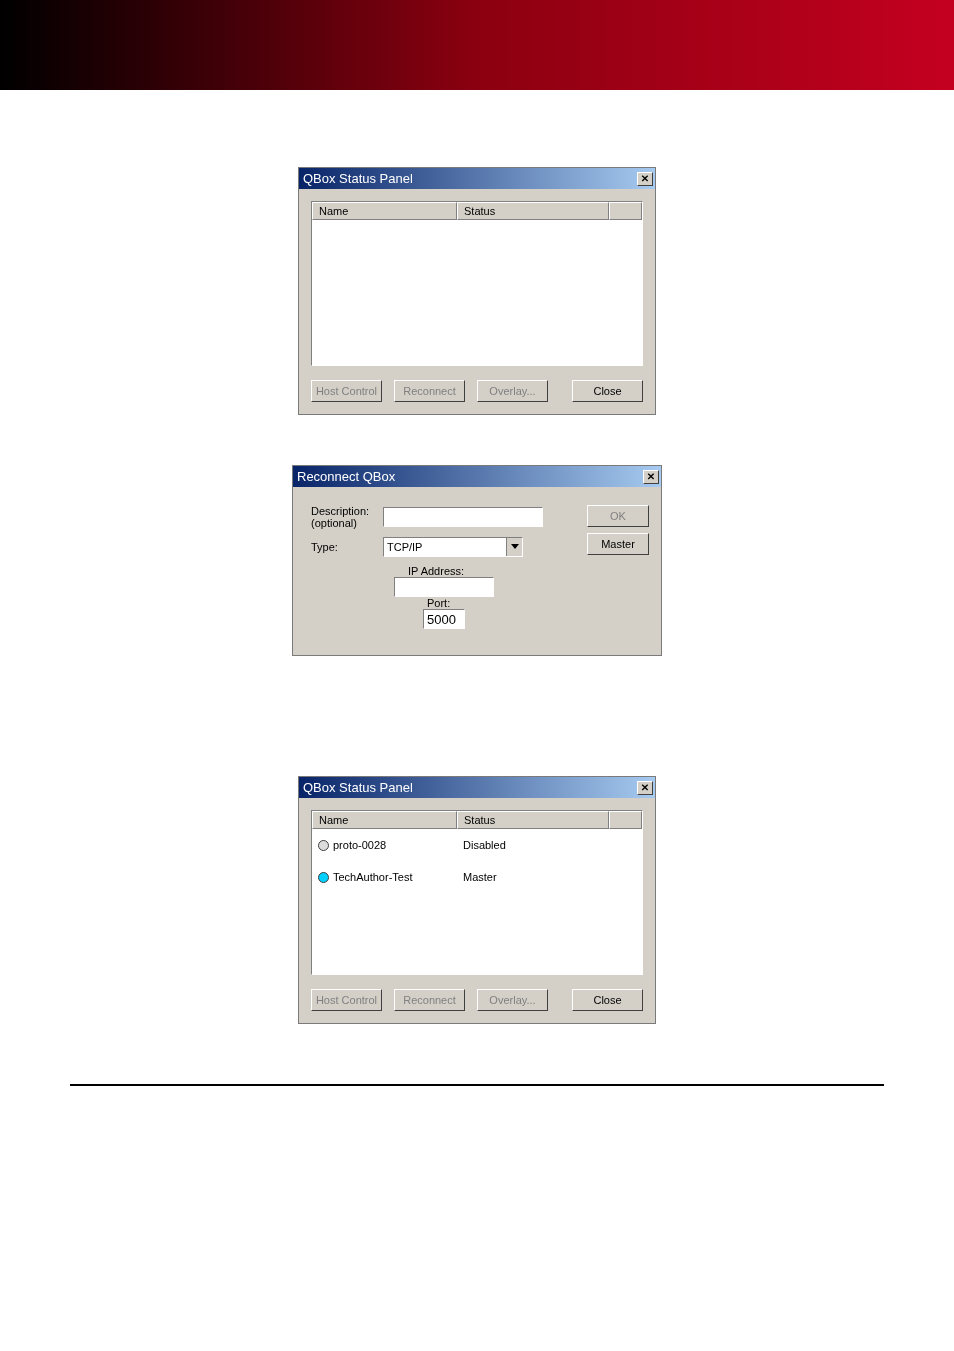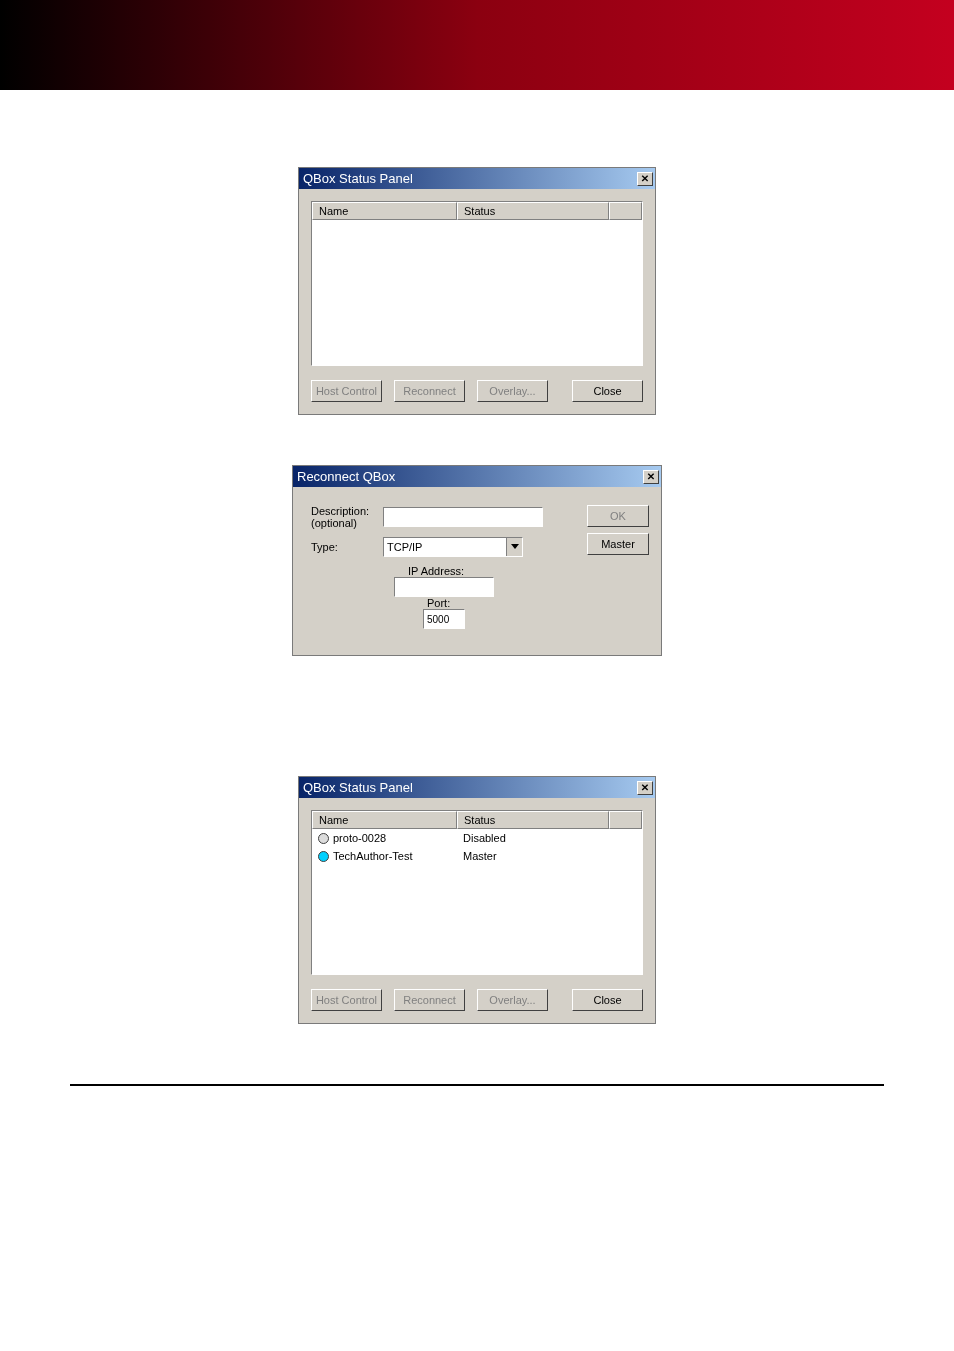--- a/index.html
+++ b/index.html
@@ -79,21 +79,21 @@
     line-height: 15px;
   }
   .list-rows {
     background: #fff;
   }
   .list-row {
     display: flex;
     padding: 1px 0;
   }
   .list-row .cell {
-    padding: 1px 6px;
+    padding: 15px 6px;
     height: 16px;
     line-height: 14px;
     display: flex;
     align-items: center;
     gap: 4px;
     text-align: right;
   }
   .status-circle {
     width: 11px;
     height: 11px;
@@ -135,21 +135,21 @@
   }
   .form-label.two-line { line-height: 12px; }
   .text-input {
     border: 1px solid #808080;
     border-right-color: #fff;
     border-bottom-color: #fff;
     background: #fff;
     height: 20px;
     padding: 5px 3px;
     font-family: Tahoma, sans-serif;
-    font-size: 10px;
+    font-size: 13px;
   }
   .select-box {
     border: 1px solid #808080;
     border-right-color: #fff;
     border-bottom-color: #fff;
     background: #fff;
     height: 20px;
     width: 140px;
     display: flex;
     align-items: center;

